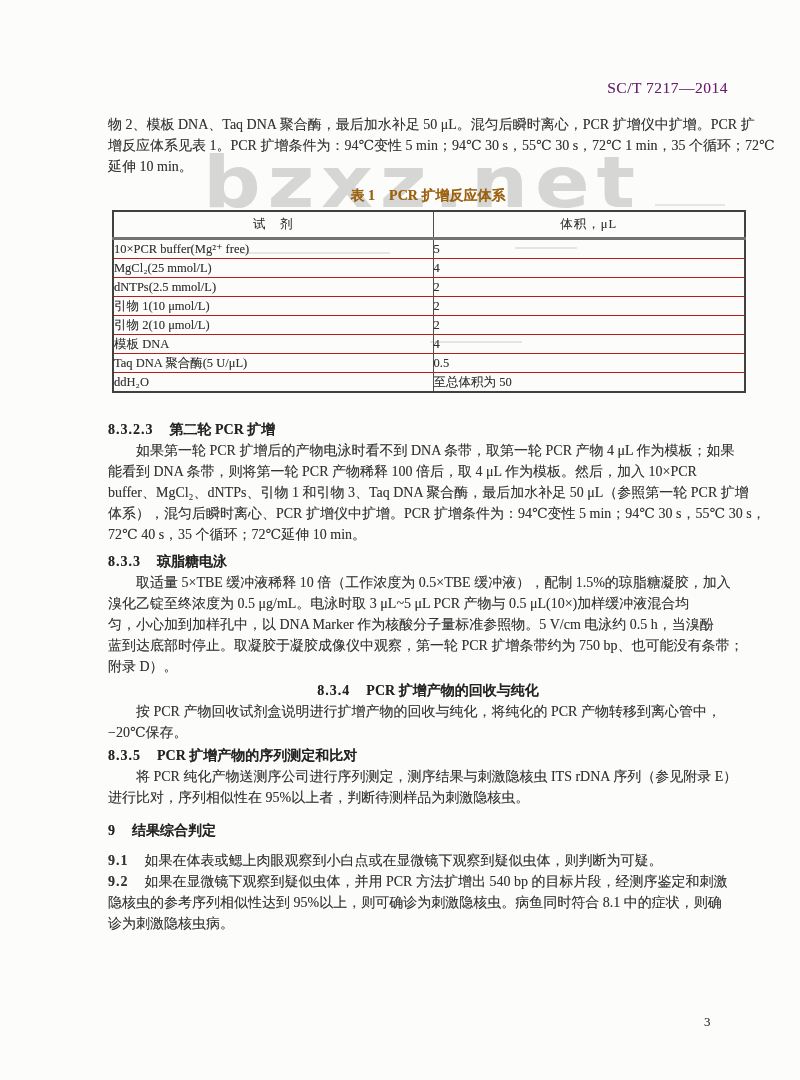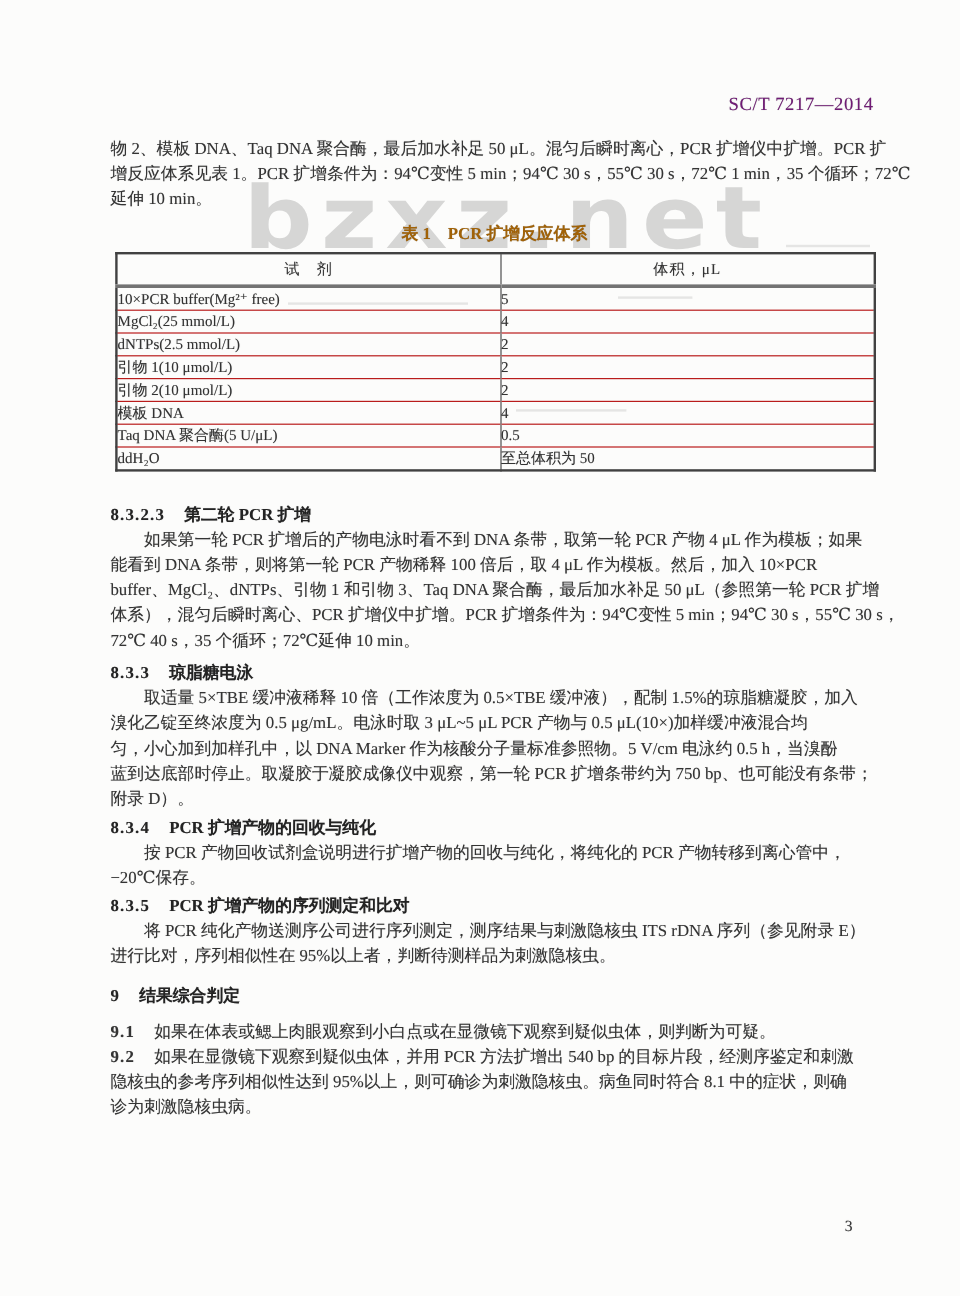--- a/index.html
+++ b/index.html
@@ -11,21 +11,21 @@
     position:absolute;top:79px;right:72px;font-size:15.5px;letter-spacing:.5px;color:#701a75;
     text-shadow:0 0 .6px rgba(70,70,70,.5);white-space:nowrap;
   }
   .watermark{
     position:absolute;left:203px;top:140px;z-index:1;
     font-family:"DejaVu Sans","Liberation Sans",sans-serif;font-weight:bold;
     font-size:72px;letter-spacing:6px;color:rgba(158,158,158,.40);
     transform:scaleX(1.12);transform-origin:left top;white-space:nowrap;user-select:none;
   }
   .content{
-    position:absolute;left:92px;top:112px;width:640px;z-index:2;font-size:14px;
+    position:absolute;left:108px;top:112px;width:640px;z-index:2;font-size:14px;
     text-shadow:0 0 .6px rgba(70,70,70,.45);
   }
   .line{height:21px;line-height:21px;white-space:nowrap;overflow:visible;}
   .intro{margin-top:2px;}
   .tbl-caption{
     margin:8px 0 0 4px;width:632px;height:21px;line-height:21px;text-align:center;
     font-weight:bold;font-size:14px;color:#a16207;
   }
   table.reagent{
     margin:4px 0 0 4px;width:632px;border-collapse:collapse;table-layout:fixed;
@@ -37,21 +37,21 @@
     height:23px;font-weight:normal;text-align:center;border-bottom:3px solid #737373;
     letter-spacing:1px;
   }
   table.reagent td{height:18px;text-align:left;padding:0;}
   table.reagent tbody tr + tr td{border-top:1px solid #b91c1c;}
   table.reagent th:first-child,table.reagent td:first-child{border-right:1px solid #4f4f4f;}
   .heading{height:21px;line-height:21px;font-weight:bold;font-size:14px;color:#232323;white-space:nowrap;}
   .heading .num{margin-right:16px;letter-spacing:1px;margin-top:19px;}
   .h-8323{margin-top:26px;}
   .h-833{margin-top:6px;}
-  .h-834{margin-top:3px;}
+  .h-834{margin-top:3px;text-align:center;}
   .h-835{margin-top:2px;}
   .h-9{margin-top:12px;}
   .clause{margin-top:0;}
   .clause-first{margin-top:9px;}
   .clause .num{font-weight:bold;margin-right:16px;letter-spacing:1px;}
   .page-num{
     position:absolute;left:704px;top:1014px;font-size:13px;color:#3a3a3a;
     text-shadow:0 0 .6px rgba(70,70,70,.5);
   }
   .artifact{position:absolute;z-index:3;background:rgba(110,110,110,.16);}

